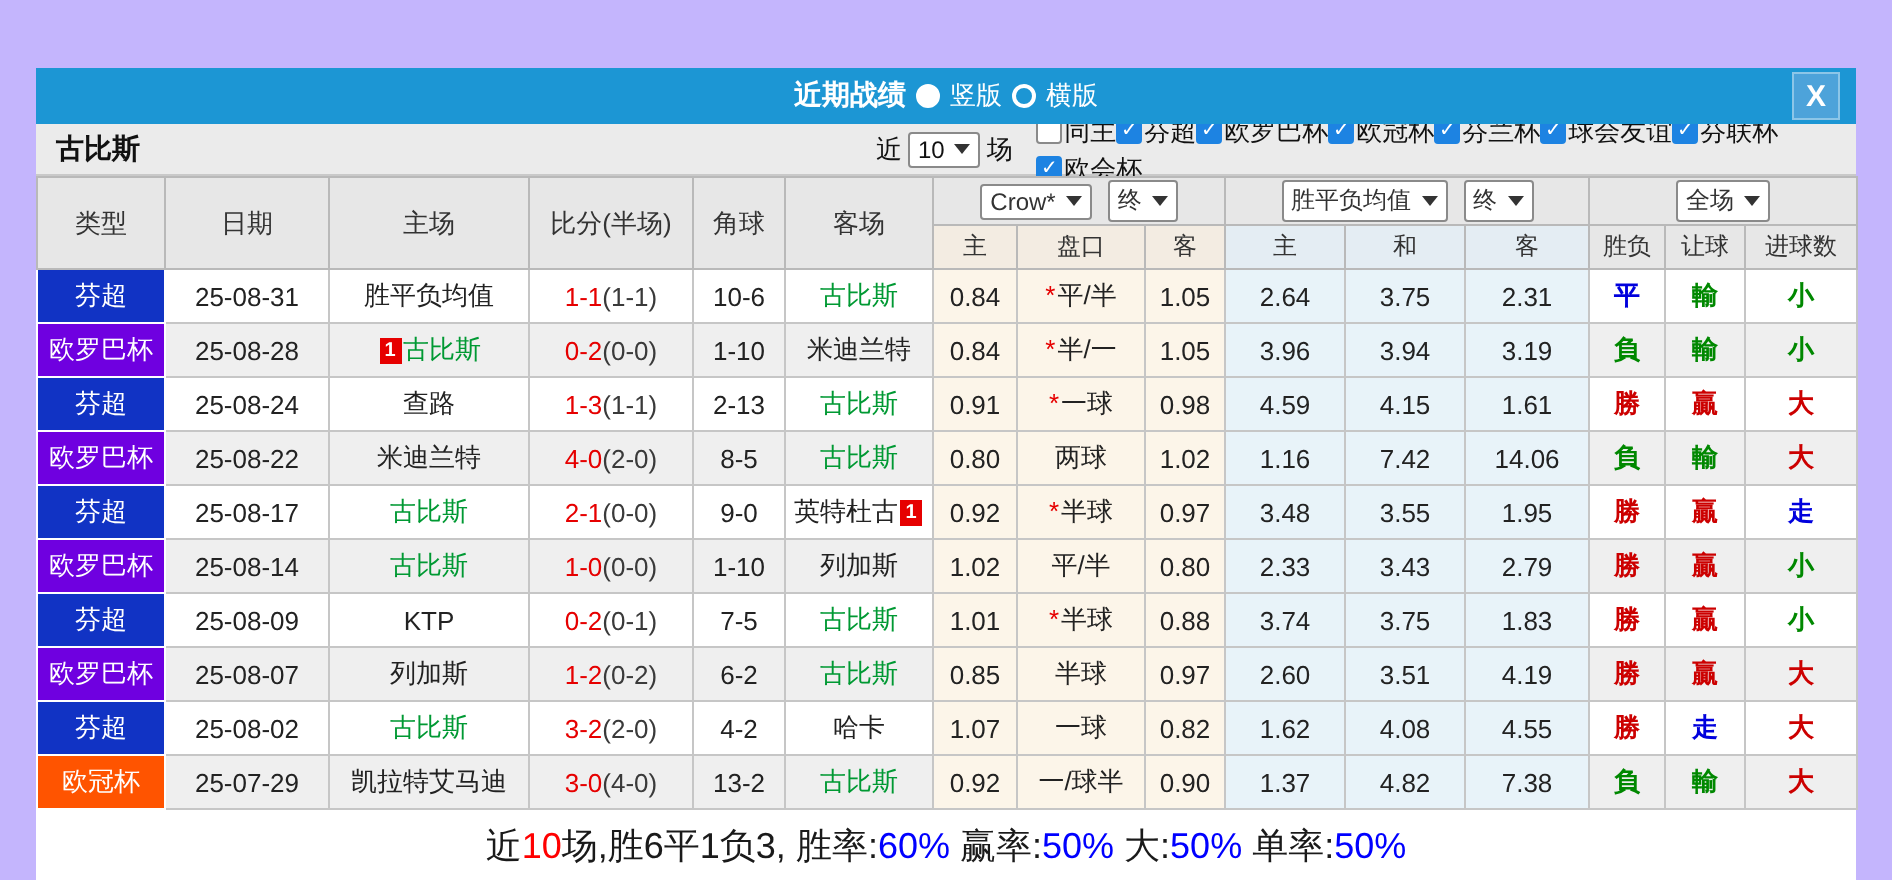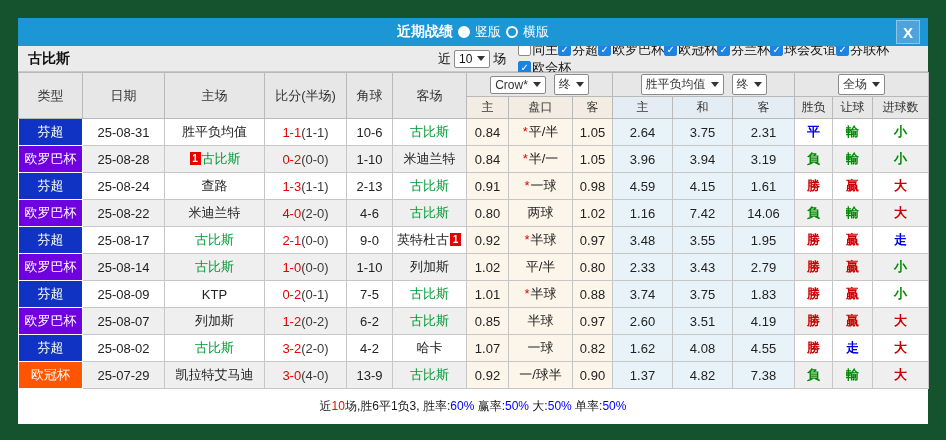--- a/index.html
+++ b/index.html
@@ -1,17 +1,17 @@
 <!DOCTYPE html>
 <html><head>
 <meta charset="utf-8">
 <style>
   * { box-sizing: border-box; margin: 0; padding: 0; }
   body { font-family: "Liberation Sans", "DejaVu Sans", sans-serif; }
-  .frame { width: 946px; height: 440px; background: #14532d; padding: 18px 18px 16px 18px; }
+  .frame { width: 946px; height: 440px; background: #c4b5fd; padding: 34px 18px 16px 18px; }
   .panel { width: 910px; height: 406px; background: #fff; display: flex; flex-direction: column; }
 
   
   .titlebar { height: 28px; background: #1c96d4; position: relative;
     display: flex; align-items: center; justify-content: center; flex: 0 0 28px; }
   .title-group { display: flex; align-items: center; gap: 5px; }
   .title { color: #fff; font-weight: bold; font-size: 14px; }
   .radio { width: 12px; height: 12px; border-radius: 50%; border: 2px solid #fff; display: inline-block; cursor: pointer; }
   .radio.selected { background: #fff; }
   .radio-label { color: #fff; font-size: 13px; }
@@ -56,21 +56,21 @@
   .self { color: #009933; }
   .opp { color: #222; }
   .ft { color: #e60000; }
   .ht { color: #3a3a3a; }
   .star { color: #e60000; margin-right: 1px; }
   .redcard { display: inline-block; background: #e60000; color: #fff; font-size: 10px; font-weight: bold;
     width: 11px; height: 13px; line-height: 13px; vertical-align: 1px; margin: 0 1px; }
   .grp-sels { display: inline-flex; gap: 8px; align-items: center; justify-content: center; }
 
   
-  .footer { flex: 1; display: flex; align-items: center; justify-content: center; font-size: 12px; background: #fff; }
+  .footer { flex: 1; display: flex; align-items: center; justify-content: center; font-size: 18px; background: #fff; }
 </style>
 </head>
 <body>
 
 <div class="frame">
   <div class="panel">
 
     <div class="titlebar">
       <div class="title-group">
         <span class="title">近期战绩</span>
@@ -257,21 +257,21 @@
     <td>1.61</td>
     <td style="color: rgb(204, 0, 0); font-weight: bold;">勝</td>
     <td style="color: rgb(204, 0, 0); font-weight: bold;">贏</td>
     <td style="color: rgb(204, 0, 0); font-weight: bold;">大</td>
   </tr>
           <tr class="even">
     <td class="league" style="background: rgb(111, 0, 224);">欧罗巴杯</td>
     <td>25-08-22</td>
     <td><span class="opp">米迪兰特</span></td>
     <td><span class="ft">4-0</span><span class="ht">(2-0)</span></td>
-    <td>4-6</td>
+    <td>8-5</td>
     <td><span class="self">古比斯</span></td>
     <td>0.80</td>
     <td>两球</td>
     <td>1.02</td>
     <td>1.16</td>
     <td>7.42</td>
     <td>14.06</td>
     <td style="color: rgb(0, 136, 0); font-weight: bold;">負</td>
     <td style="color: rgb(0, 136, 0); font-weight: bold;">輸</td>
     <td style="color: rgb(204, 0, 0); font-weight: bold;">大</td>
@@ -359,21 +359,21 @@
     <td>4.55</td>
     <td style="color: rgb(204, 0, 0); font-weight: bold;">勝</td>
     <td style="color: rgb(0, 0, 221); font-weight: bold;">走</td>
     <td style="color: rgb(204, 0, 0); font-weight: bold;">大</td>
   </tr>
           <tr class="even">
     <td class="league" style="background: rgb(255, 84, 0);">欧冠杯</td>
     <td>25-07-29</td>
     <td><span class="opp">凯拉特艾马迪</span></td>
     <td><span class="ft">3-0</span><span class="ht">(4-0)</span></td>
-    <td>13-9</td>
+    <td>13-2</td>
     <td><span class="self">古比斯</span></td>
     <td>0.92</td>
     <td>一/球半</td>
     <td>0.90</td>
     <td>1.37</td>
     <td>4.82</td>
     <td>7.38</td>
     <td style="color: rgb(0, 136, 0); font-weight: bold;">負</td>
     <td style="color: rgb(0, 136, 0); font-weight: bold;">輸</td>
     <td style="color: rgb(204, 0, 0); font-weight: bold;">大</td>

